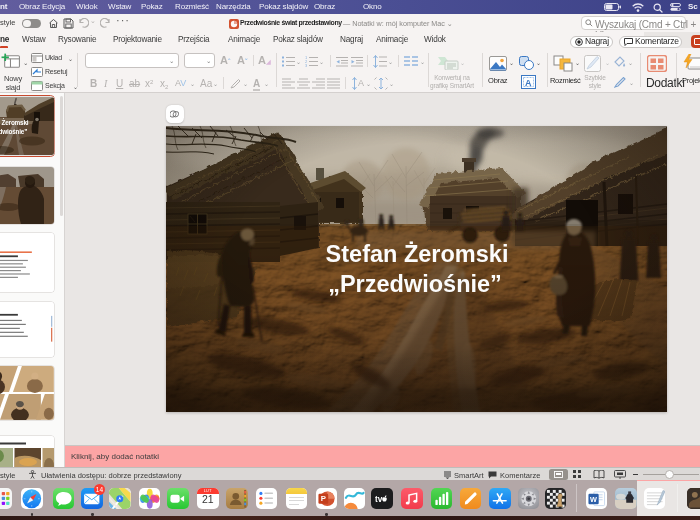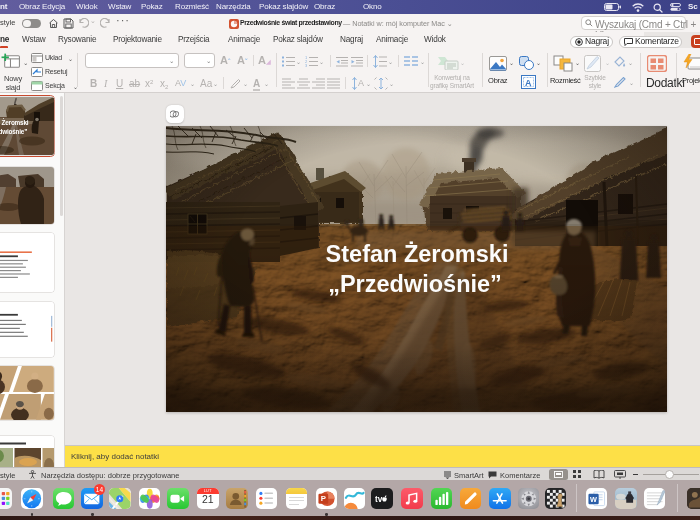--- a/index.html
+++ b/index.html
@@ -18,25 +18,25 @@
 .ribbon{position:absolute;top:48px;left:0;width:700px;height:45px;background:#f6f3f2;border-bottom:1px solid #d4d0ce}
 .rsep{position:absolute;width:1px;background:#dcd8d6;top:5px;height:34px}
 .rlab{position:absolute;font-size:7px;color:#3d3d3d;text-align:center;white-space:nowrap;letter-spacing:-0.2px}
 .rlabg{position:absolute;font-size:6.5px;color:#b3b0ae;text-align:center;white-space:nowrap;line-height:1.25;letter-spacing:-0.2px}
 
 .sidebar{position:absolute;top:93px;left:0;width:65px;height:374px;background:#fafaf9;border-right:1px solid #d7d4d2}
 .thumb{position:absolute;left:-44px;width:98px;border-radius:3px;overflow:hidden;background:#fff;box-shadow:0 0 0 0.5px #cfccca}
 
 .editor{position:absolute;top:93px;left:66px;width:634px;height:352px;background:#e9e6e4}
 
-.notes{position:absolute;top:445px;left:65px;width:635px;height:36px;background:#fde047;border-top:1px solid #c9c6c3;font-size:8px;color:#3d3d3d}
+.notes{position:absolute;top:445px;left:65px;width:635px;height:36px;background:#fca5a5;border-top:1px solid #c9c6c3;font-size:8px;color:#3d3d3d}
 
 .status{position:absolute;top:467px;left:0;width:700px;height:13px;background:#dcd9d7;border-top:1px solid #c0bcba;font-size:7.5px;color:#3a3a3a}
 
-.dock{position:absolute;top:480px;left:0;width:700px;height:36px;background:#b3a7a7}
+.dock{position:absolute;top:480px;left:0;width:637px;height:36px;background:#b3a7a7}
 .dicon{position:absolute;top:7.5px;width:21.5px;height:21.5px;border-radius:5px}
 .desk{position:absolute;top:516px;left:0;width:700px;height:4px;background:linear-gradient(90deg,#2c1714,#45231a 30%,#2c1714 60%,#3a1e18)}
 .dot{position:absolute;top:33px;width:2.5px;height:2.5px;border-radius:50%;background:#3a3434}
 </style></head>
 <body>
 <div id="s">
 
 <div class="menubar">
   <span style="left:0;font-weight:bold">nt</span>
   <span style="left:19px">Obraz</span>
@@ -886,21 +886,21 @@
 <div class="notes">
       <span class="ab" style="left:6px;top:6px">Kliknij, aby dodać notatki</span>
     </div>
 
 <div class="status" id="status">
   <span class="ab" style="left:0;top:2.5px">style</span>
   <svg class="ab" style="left:28px;top:2px" width="9" height="9" viewBox="0 0 9 9">
         <circle cx="4.5" cy="1.6" r="1.2" fill="none" stroke="#3a3a3a" stroke-width="0.8"></circle>
         <path d="M1 3.4 H8 M4.5 3.2 V6 M4.5 6 L2.8 8.6 M4.5 6 L6.2 8.6" fill="none" stroke="#3a3a3a" stroke-width="0.8"></path>
       </svg>
-  <span class="ab" style="left:41px;top:2.5px">Narzędzia dostępu: dobrze przygotowane</span>
+  <span class="ab" style="left:41px;top:2.5px">Ułatwienia dostępu: dobrze przedstawiony</span>
   <svg class="ab" style="left:443px;top:2.5px" width="9" height="8" viewBox="0 0 9 8">
         <line x1="1" y1="1" x2="8" y2="1" stroke="#3a3a3a"></line>
         <line x1="1" y1="3" x2="8" y2="3" stroke="#3a3a3a"></line>
         <line x1="1" y1="5" x2="8" y2="5" stroke="#3a3a3a"></line>
         <polygon points="2.5,6.5 6.5,6.5 4.5,8" fill="#3a3a3a"></polygon>
       </svg>
   <span class="ab" style="left:454px;top:2.5px">SmartArt</span>
   <svg class="ab" style="left:488px;top:2.5px" width="9" height="8" viewBox="0 0 9 8">
         <path d="M0.5 0.5 H8.5 V5.5 H3 L1 7.5 V5.5 H0.5 Z" fill="#3a3a3a"></path>
       </svg>

